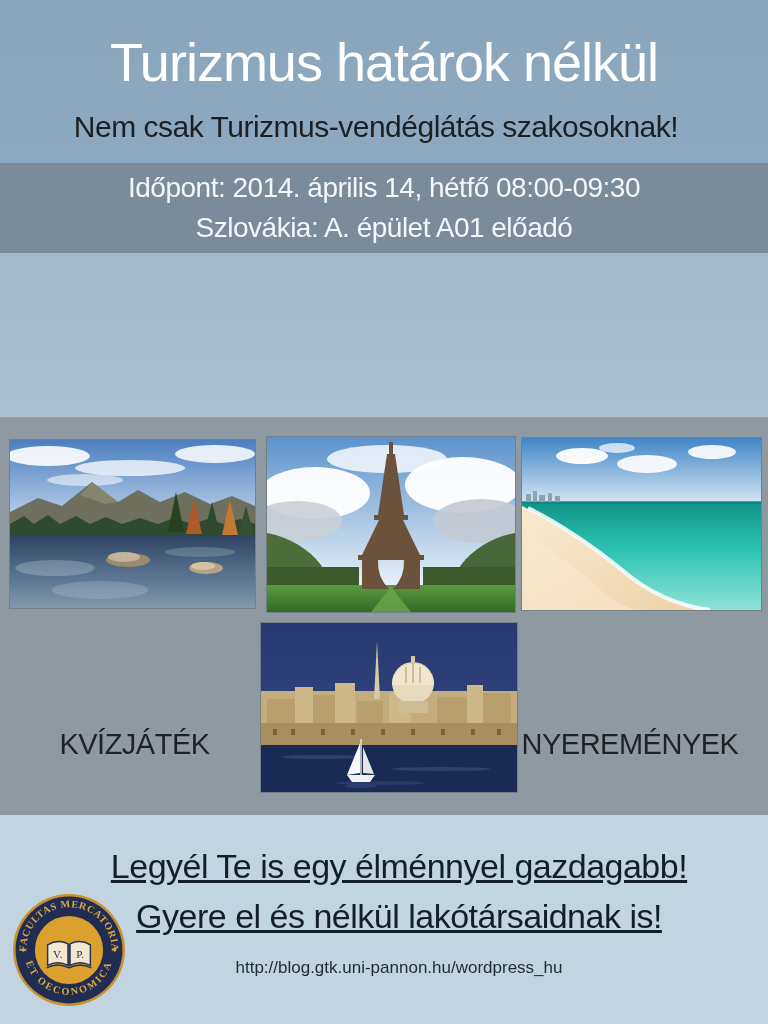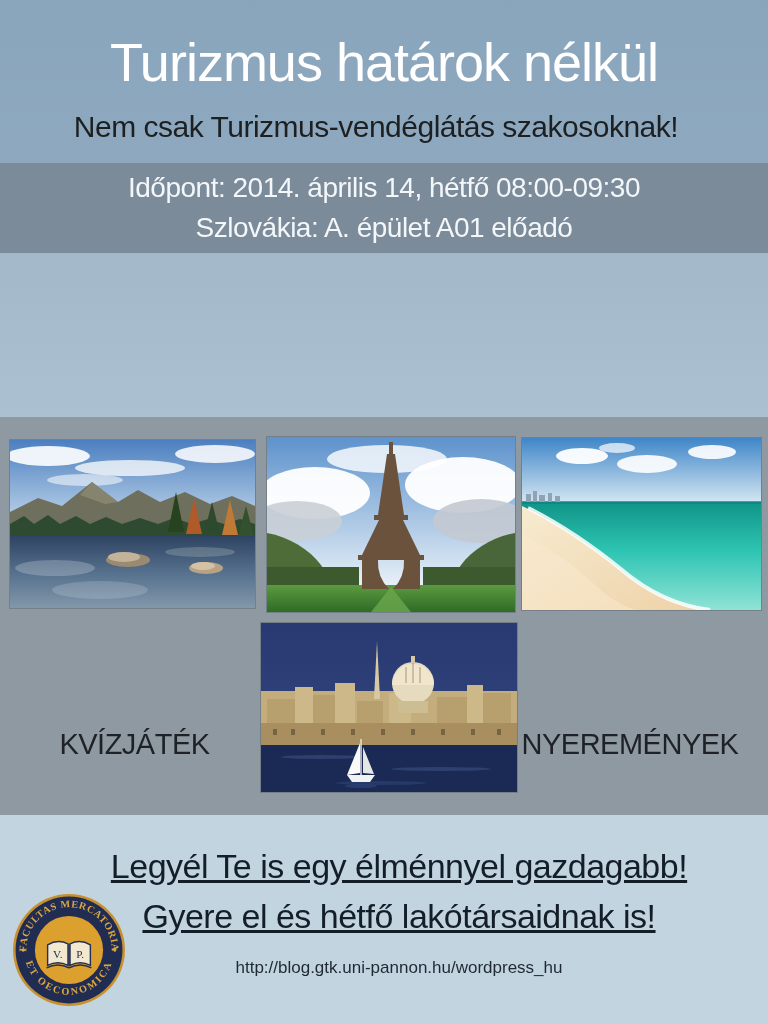--- a/index.html
+++ b/index.html
@@ -246,21 +246,21 @@
       </svg>
     </div>
 
     <div class="gallery-label label-left">KVÍZJÁTÉK</div>
     <div class="gallery-label label-right">NYEREMÉNYEK</div>
   </div>
 
   <div class="band band-footer">
     <div class="footer-text">
       <p class="cta-line">Legyél Te is egy élménnyel gazdagabb!</p>
-      <p class="cta-line">Gyere el és hétfő lakótársaidnak is!</p>
+      <p class="cta-line">Gyere el és nélkül lakótársaidnak is!</p>
       <div class="url-block">
         <p class="url-line">http://blog.gtk.uni-pannon.hu/wordpress_hu</p>
       </div>
     </div>
 
     <div class="seal">
       <svg viewBox="0 0 112 112" xmlns="http://www.w3.org/2000/svg" xmlns:xlink="http://www.w3.org/1999/xlink">
         <circle cx="56" cy="56" r="55" fill="#c89130"></circle>
         <circle cx="56" cy="56" r="52.5" fill="#202c52"></circle>
         <circle cx="56" cy="56" r="33.5" fill="#dca02e"></circle>

